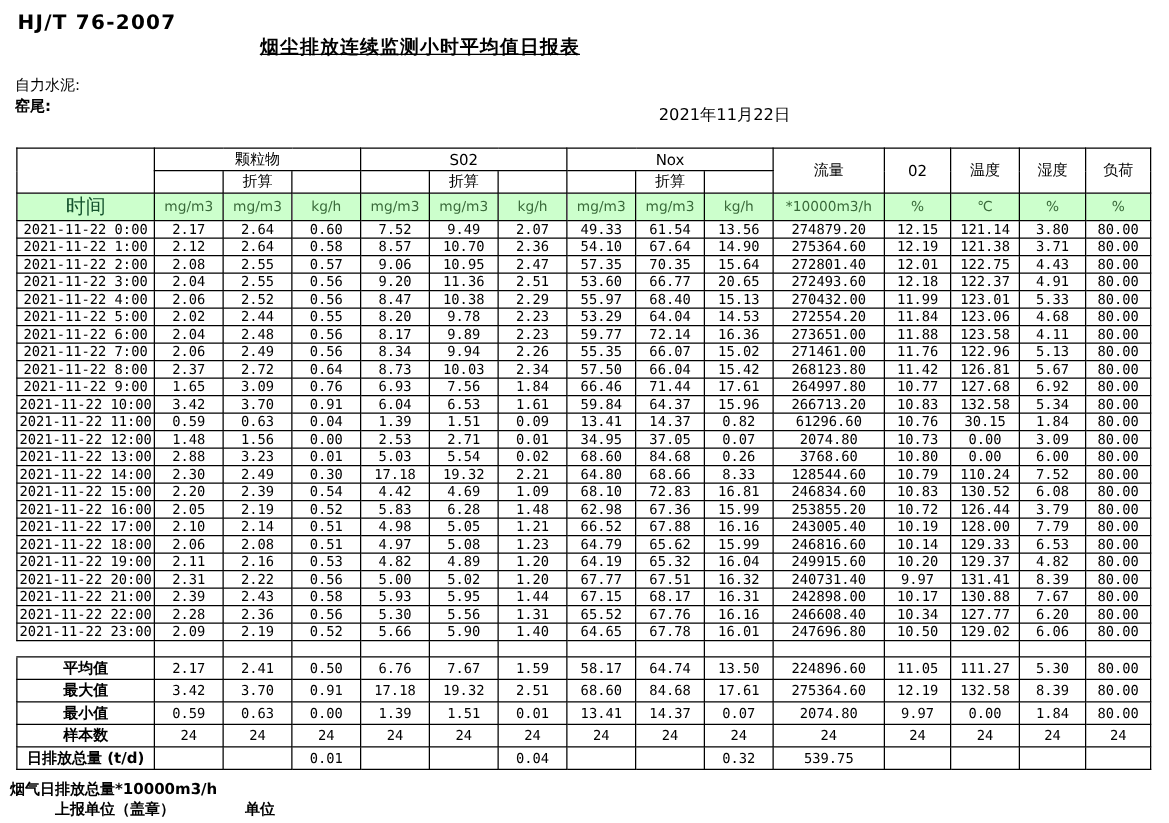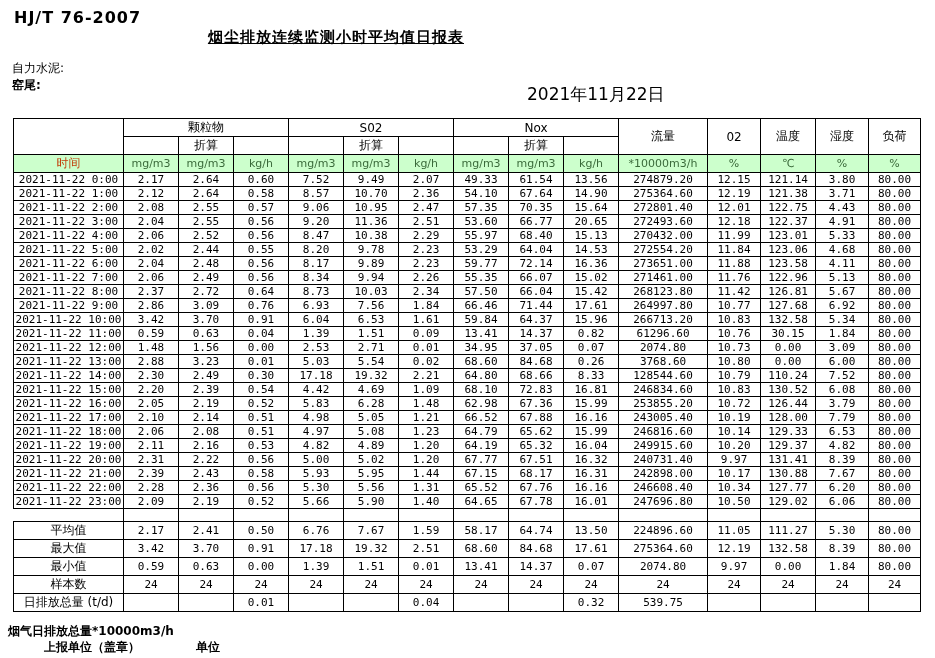--- a/index.html
+++ b/index.html
@@ -12,43 +12,43 @@
   .standard-no {
     position: absolute; left: 14px; top: 8px;
     font-size: 16px; font-weight: bold; letter-spacing: 1px;
   }
   .report-title {
     position: absolute; left: 208px; top: 28px;
     font-size: 15px; font-weight: bold; letter-spacing: 1px; text-decoration: underline;
   }
   .company-line { position: absolute; left: 12px; top: 60px; font-size: 12px; font-weight: normal; }
   .station-line { position: absolute; left: 12px; top: 77px; font-size: 12px; font-weight: bold; text-align: center; }
-  .date-line    { position: absolute; left: 527px; top: 83px; font-size: 17px; }
+  .date-line    { position: absolute; left: 527px; top: 83px; font-size: 13px; }
 
   table.report {
     position: absolute; left: 13px; top: 118px;
     border-collapse: collapse; table-layout: fixed; width: 908px;
     font-size: 11px;
   }
   table.report th, table.report td {
     border: 1px solid #000;
     text-align: center; vertical-align: middle;
     padding: 0; height: 14px;
     font-weight: normal; overflow: hidden; white-space: nowrap;
   }
   table.report thead th { font-size: 12px; }
   table.report .unit-row th {
     background: #ccffcc; color: #3a6a3a; font-size: 11px; height: 14px;
   }
-  table.report .unit-row th.time-head { color: #c2410c; font-size: 12px; font-weight: normal; }
+  table.report .unit-row th.time-head { color: #14532d; font-size: 16px; font-weight: normal; }
   table.report td.num { font-family: "DejaVu Sans Mono", "DejaVu Sans", monospace; font-size: 11px; }
   table.report td.time-cell { font-family: "DejaVu Sans Mono", "DejaVu Sans", monospace; font-size: 11px; }
   table.report tr.blank-row td { height: 13px; }
   table.report tr.blank-row td.no-left { border-left: 1px solid #fff; }
-  table.report td.sum-label { font-size: 12px; }
+  table.report td.sum-label { font-size: 12px; font-weight: bold; }
   .footer-note  { position: absolute; left: 8px; top: 623px; font-size: 12px; font-weight: bold; }
   .footer-line2 { position: absolute; left: 8px; top: 639px; font-size: 12px; font-weight: bold; margin-left: 36px; }
   .footer-unit  { position: absolute; left: 196px; top: 639px; font-size: 12px; font-weight: bold; }
 </style>
 </head>
 <body>
 
 <div class="standard-no">HJ/T  76-2007</div>
 <div class="report-title">烟尘排放连续监测小时平均值日报表</div>
 <div class="company-line">自力水泥:</div>
@@ -263,21 +263,21 @@
         <td class="num">66.04</td>
         <td class="num">15.42</td>
         <td class="num">268123.80</td>
         <td class="num">11.42</td>
         <td class="num">126.81</td>
         <td class="num">5.67</td>
         <td class="num">80.00</td>
       </tr>
       <tr>
         <td class="time-cell">2021-11-22 9:00</td>
-        <td class="num">2.86</td>
+        <td class="num">1.65</td>
         <td class="num">3.09</td>
         <td class="num">0.76</td>
         <td class="num">6.93</td>
         <td class="num">7.56</td>
         <td class="num">1.84</td>
         <td class="num">66.46</td>
         <td class="num">71.44</td>
         <td class="num">17.61</td>
         <td class="num">264997.80</td>
         <td class="num">10.77</td>

